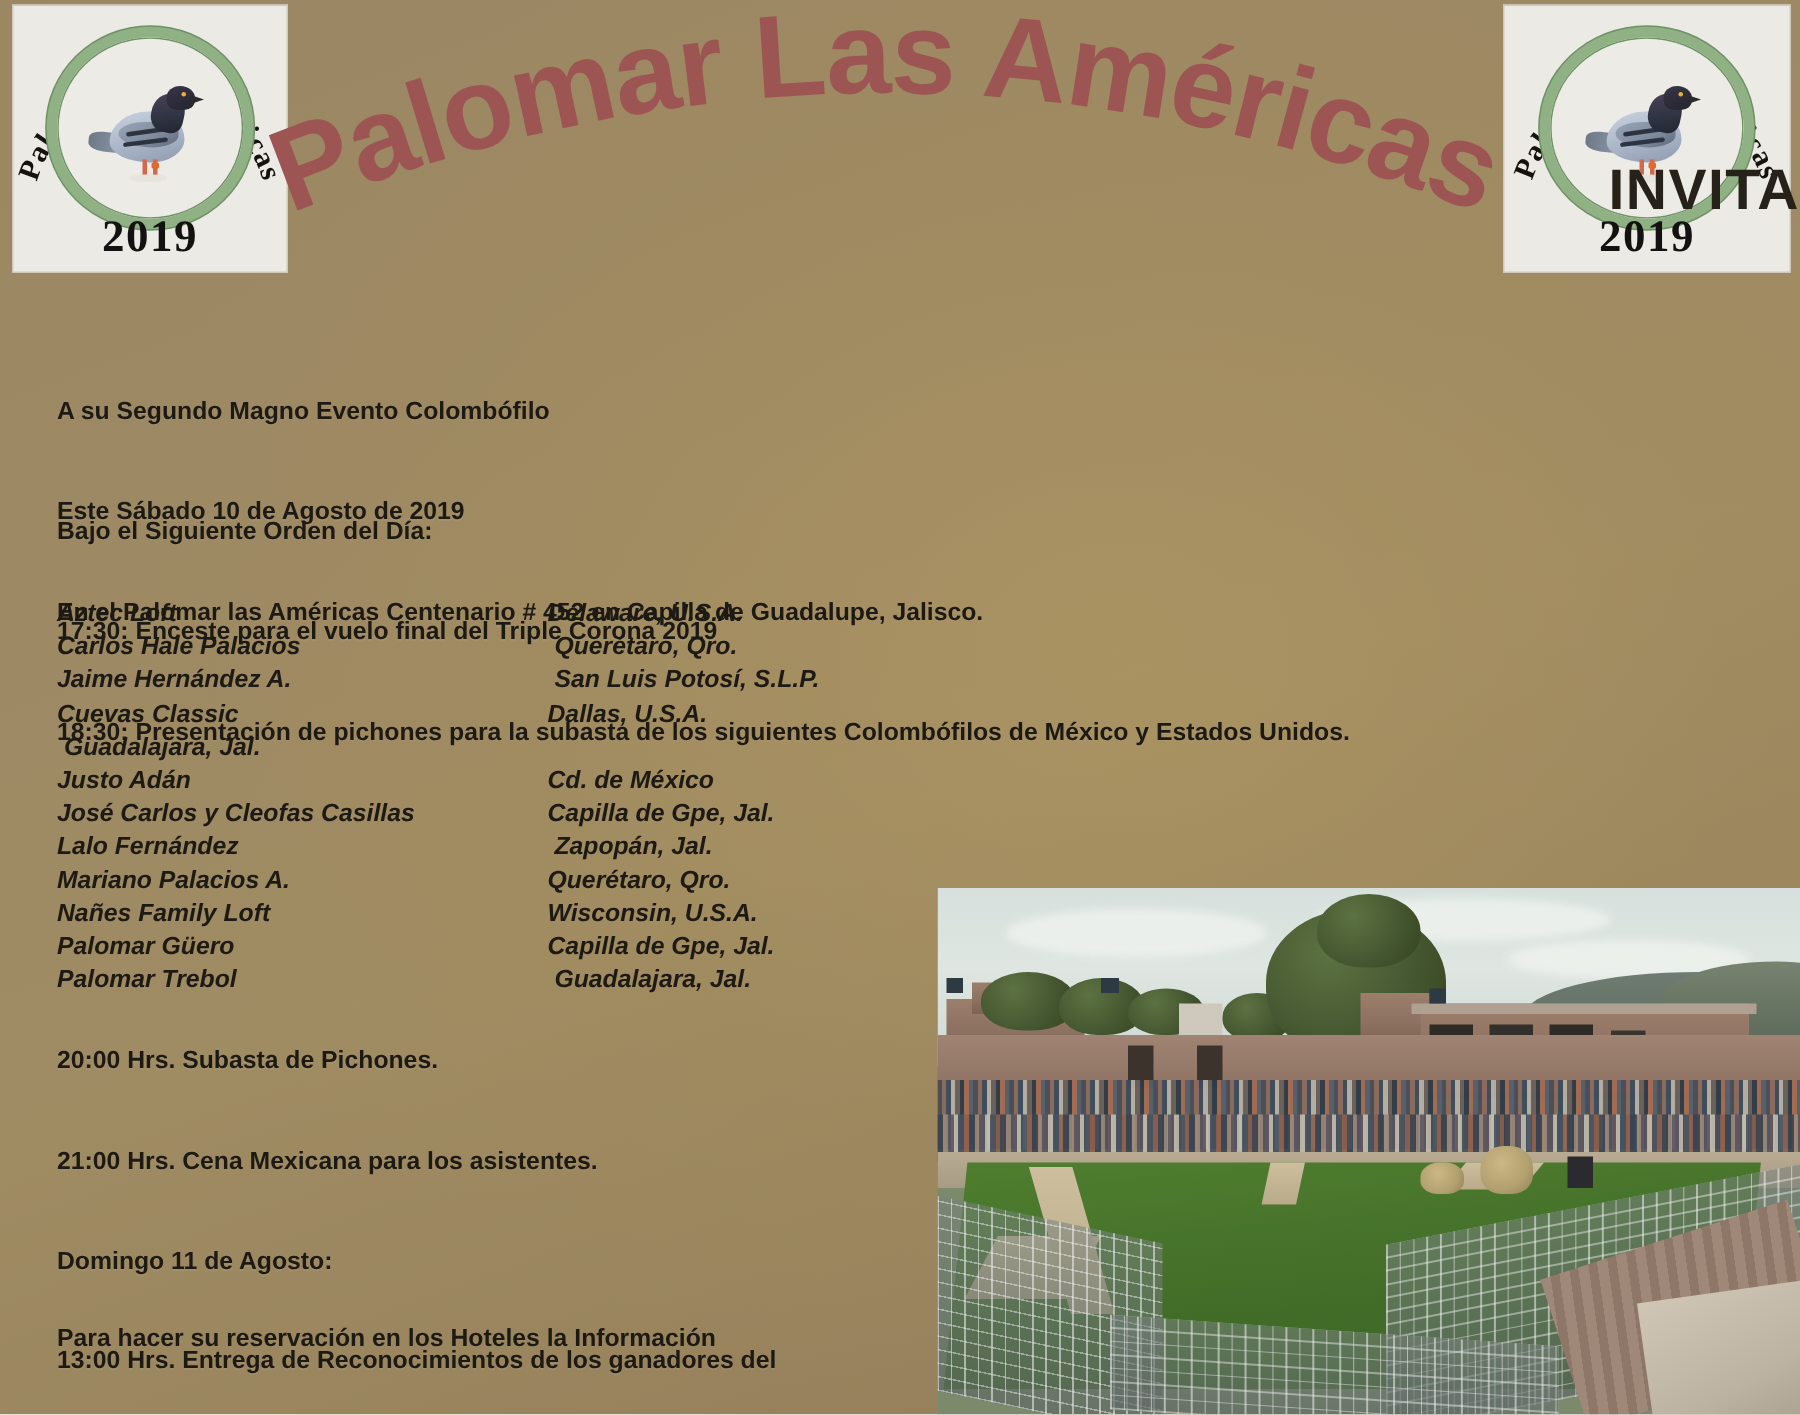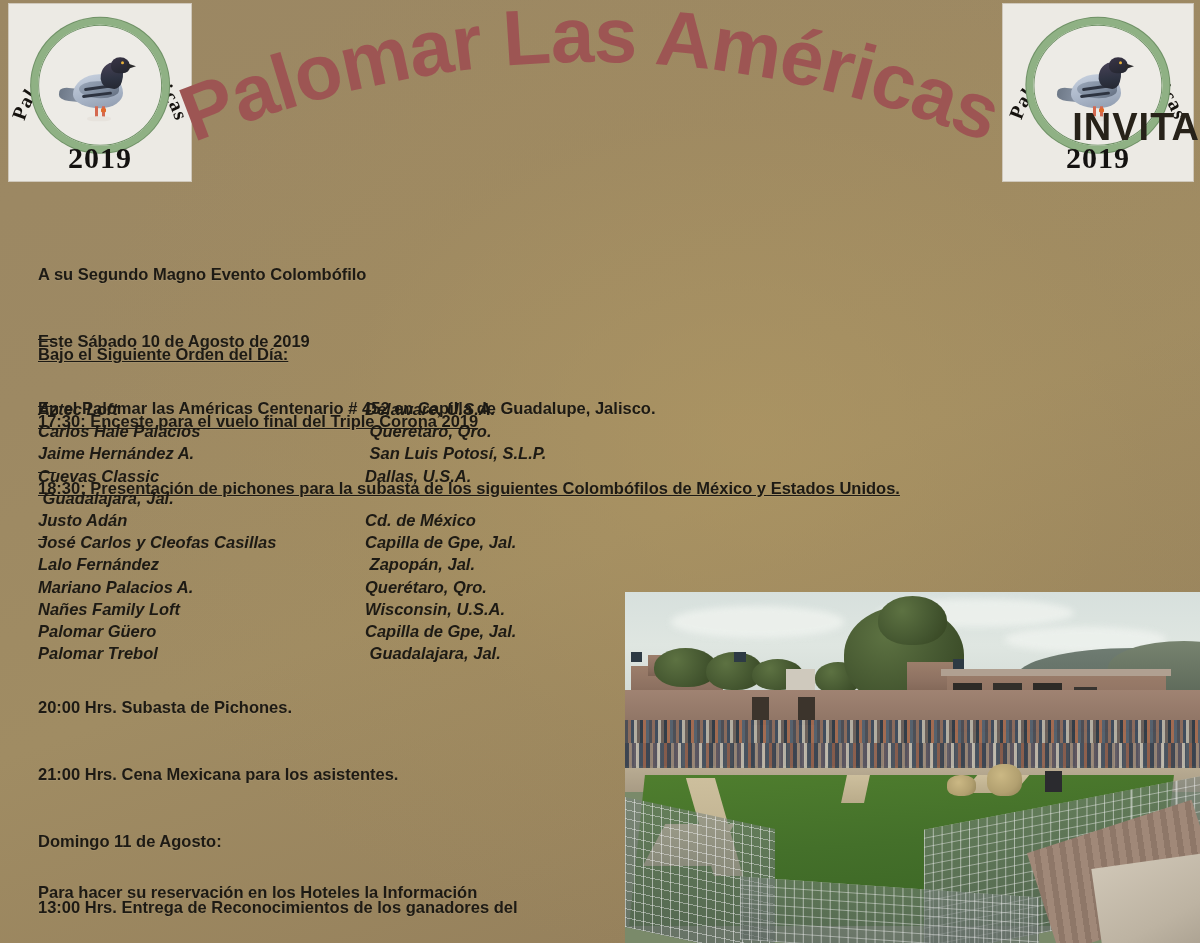--- a/index.html
+++ b/index.html
@@ -101,21 +101,21 @@
     font-size:38px;font-weight:bold;color:#272219;letter-spacing:1px;
   }
 
   
   .txt{
     position:absolute;color:#1d1a14;font-weight:bold;
     font-size:16.5px;line-height:22.2px;white-space:pre;
     text-shadow:0 1px 0 rgba(255,255,255,0.06);
   }
   #intro{left:38px;top:219px;}
-  #orden{left:38px;top:299px;text-decoration:underline;}
+  #orden{left:38px;top:299px;}
   #schedule{left:38px;top:652px;}
   #hotels{left:38px;top:837px;}
 
   
   #lofts{position:absolute;left:38px;top:398px;width:580px;}
   .loft-row{display:flex;height:22.2px;align-items:flex-start;}
   .loft-name{width:327px;flex:0 0 327px;}
   .loft-name,.loft-loc{
     font-size:16.5px;font-weight:bold;color:#1d1a14;line-height:22.2px;white-space:pre;font-style:italic;
   }

